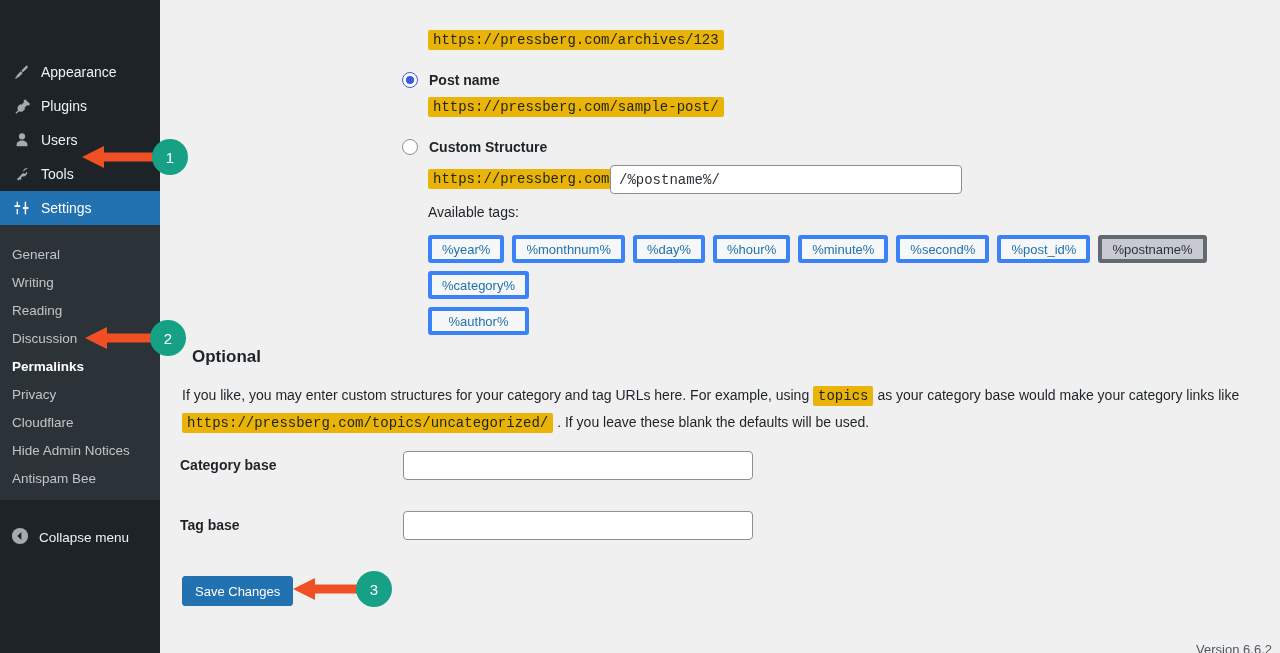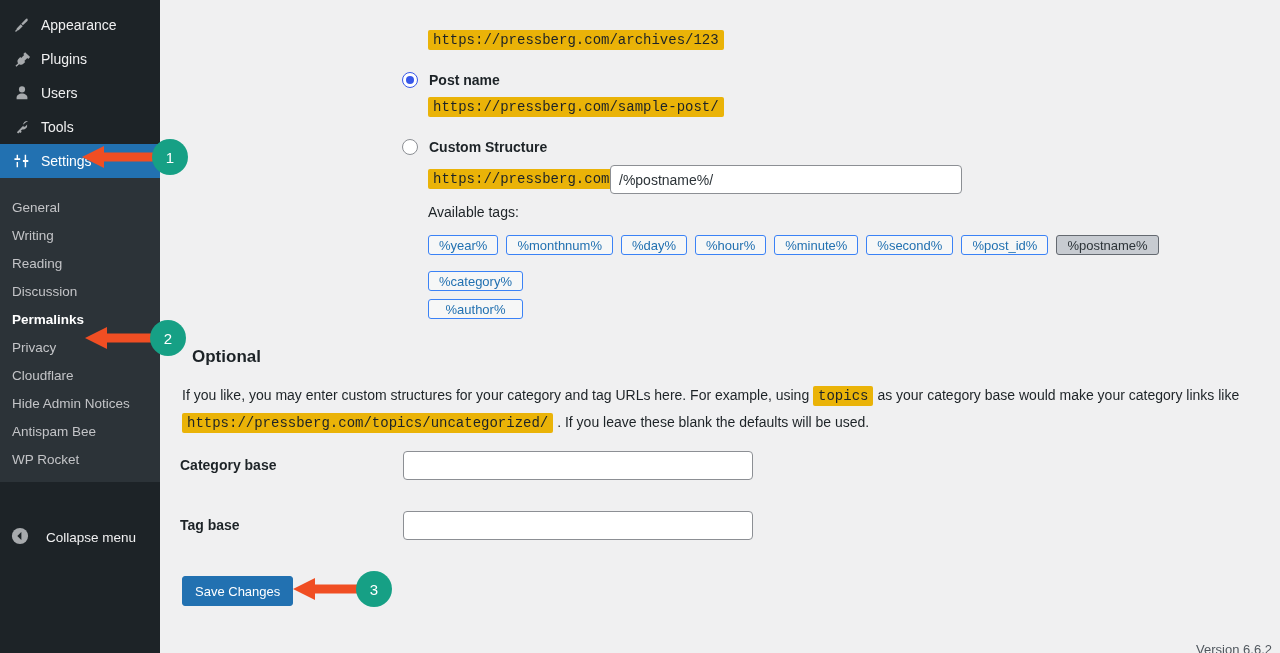--- a/index.html
+++ b/index.html
@@ -11,21 +11,21 @@
   }
   #app { position: relative; width: 1280px; height: 653px; }
 
   
   #sidebar {
     position: absolute; left: 0; top: 0;
     width: 160px; height: 653px;
     background: #1d2327;
     color: #f0f0f1;
   }
-  .menu-top { padding-top: 8px; }
+  .menu-top { padding-top: 8px; margin-top: 47px; }
   .menu-item {
     display: flex; align-items: center;
     height: 34px;
     padding-left: 12px;
     font-size: 14px;
     color: #f0f0f1;
     cursor: pointer;
   }
   .menu-item .mi-icon {
     width: 20px; height: 20px;
@@ -53,21 +53,20 @@
     position: absolute; left: 0; bottom: 0;
     width: 160px; height: 153px;
     background: #1d2327;
   }
   #collapse-row {
     display: flex; align-items: center;
     height: 34px; padding-left: 11px;
     font-size: 13.5px; color: #f0f0f1;
     cursor: pointer;
     margin-top: 20px;
-    gap: 7px;
   }
   #collapse-row .mi-icon { margin-right: 10px; }
   #collapse-row .mi-icon svg { fill: #a7aaad; }
 
   
   #main {
     position: absolute; left: 160px; top: 0;
     width: 1120px; height: 653px;
     background: #f0f0f1;
   }
@@ -101,44 +100,44 @@
     content: ""; position: absolute;
     left: 3px; top: 3px; width: 8px; height: 8px;
     border-radius: 50%; background: #3858e9;
   }
   .radio-label { font-size: 14px; font-weight: bold; color: #1d2327; }
 
   .text-input {
     border: 1px solid #8c8f94;
     border-radius: 4px;
     background: #fff;
-    font-family: Liberation Sans, sans-serif;
+    font-family: Liberation Mono, monospace;
     font-size: 14px;
     padding: 0 8px;
     color: #2c3338;
     outline: none;
   }
   .plain-input {
     border: 1px solid #8c8f94;
     border-radius: 4px;
     background: #fff;
     font-family: "Liberation Sans", sans-serif;
     font-size: 14px;
     padding: 0 8px;
     color: #2c3338;
     outline: none;
   }
 
   .avail-label { position: absolute; font-size: 14px; color: #1d2327; }
 
   .tag-btn {
     display: inline-flex; align-items: center; justify-content: center;
-    height: 20px;
+    height: 28px;
     padding: 0 10px;
-    border: 1px solid #3b82f6;
+    border: 4px solid #3b82f6;
     border-radius: 3px;
     background: #f6f7f7;
     color: #2271b1;
     font-size: 13px;
     cursor: pointer;
     white-space: nowrap;
   }
   .tag-btn.selected {
     background: #c7cbd1;
     border-color: #646970;

